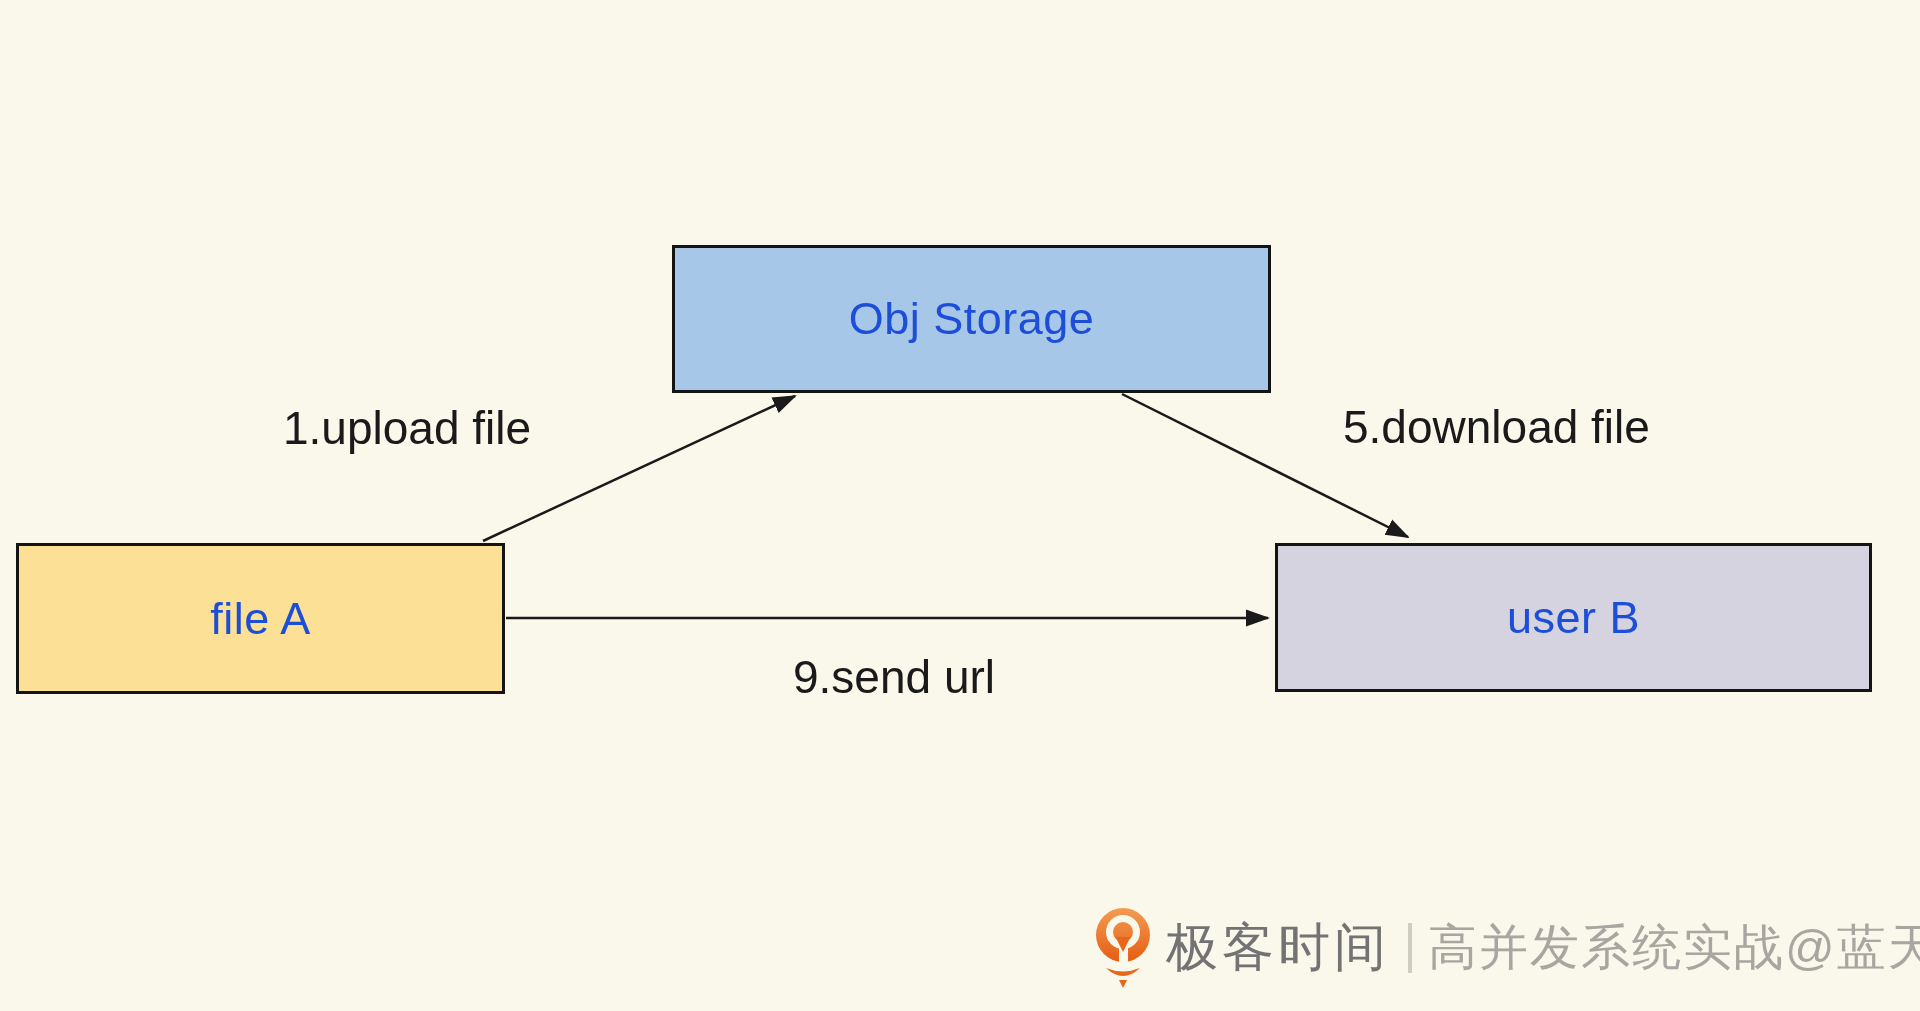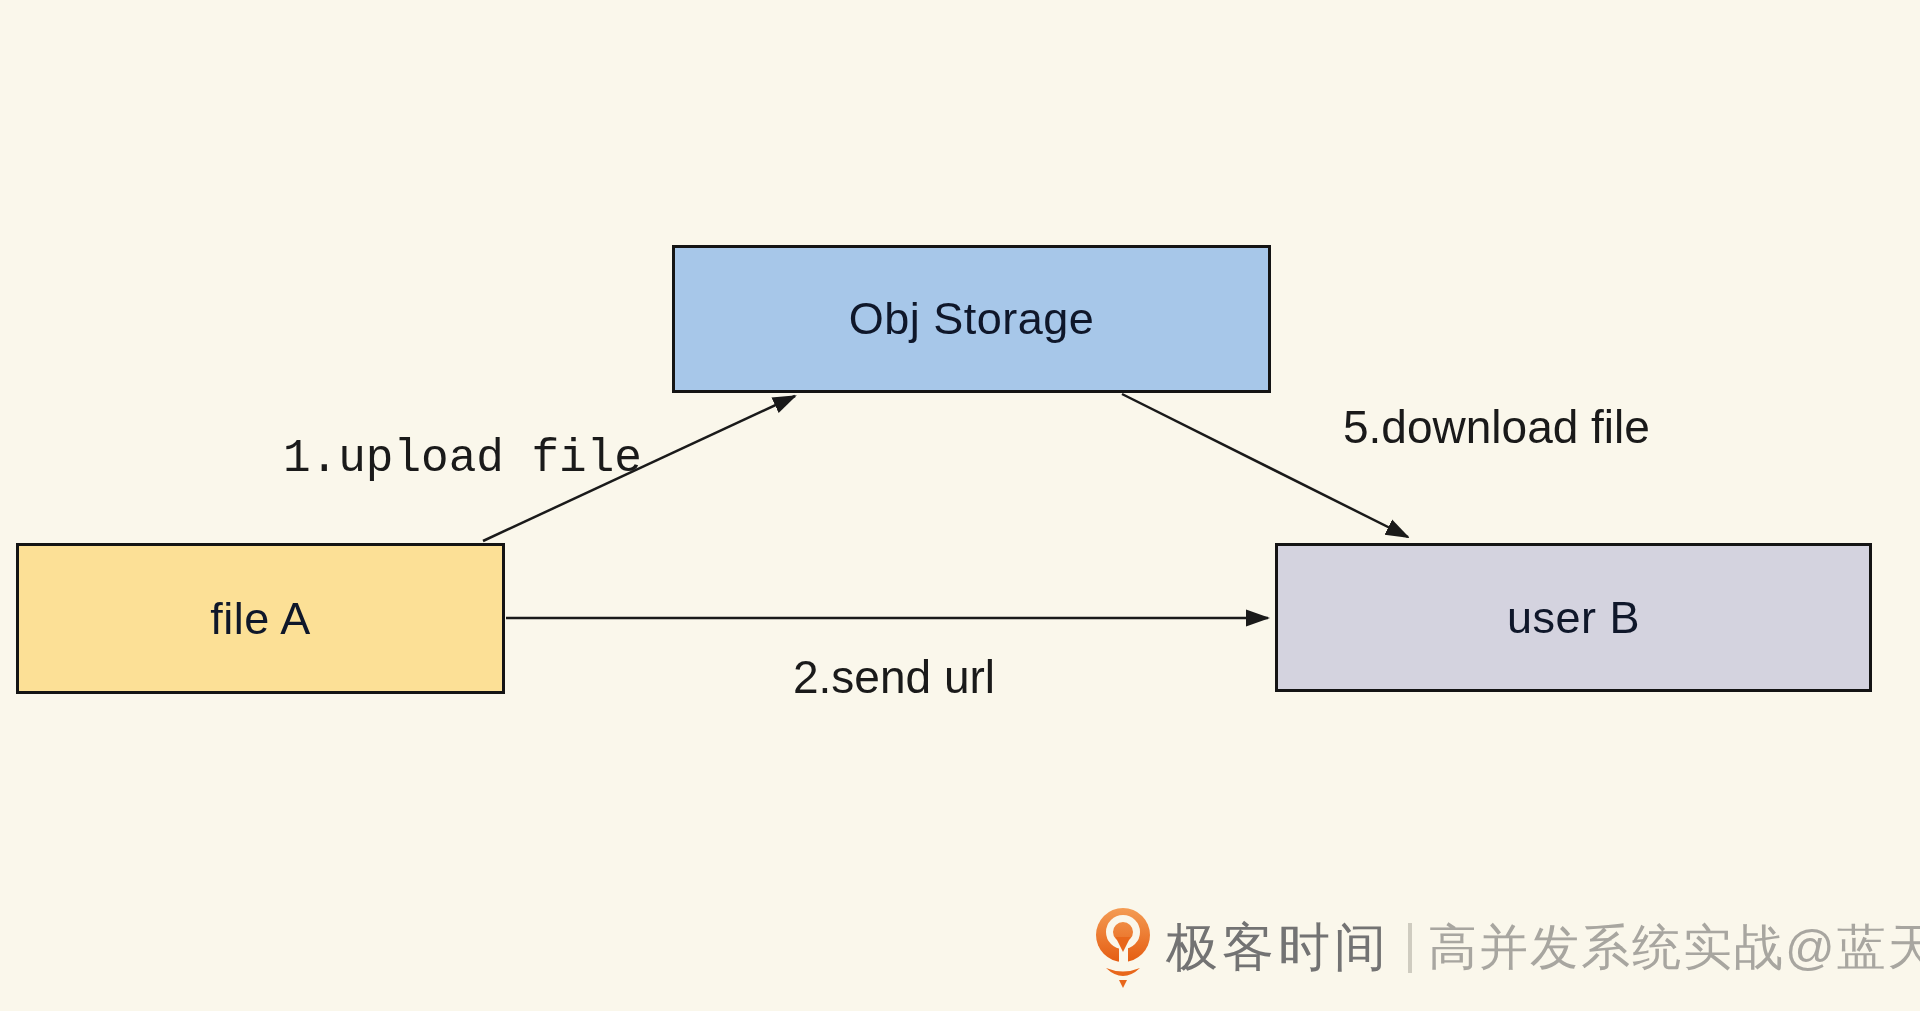--- a/index.html
+++ b/index.html
@@ -9,36 +9,36 @@
     font-family:"Liberation Sans","DejaVu Sans",sans-serif;
     position:relative;overflow:hidden;
   }
   .canvas{position:absolute;inset:0;width:1920px;height:1011px;}
 
   
   .node{
     position:absolute;
     border:3px solid #141414;
     display:flex;align-items:center;justify-content:center;
-    font-size:45px;color:#0f172a;
+    font-size:45px;color:#1d4ed8;
     box-sizing:border-box;
     letter-spacing:0.5px;
   }
   .node-obj-storage{left:672px;top:245px;width:599px;height:148px;background:#A7C7E9;}
   .node-user-a{left:16px;top:543px;width:489px;height:151px;background:#FCE096;}
   .node-user-b{left:1275px;top:543px;width:597px;height:149px;background:#D4D3DF;}
 
   
   .arrows{position:absolute;left:0;top:0;width:1920px;height:1011px;pointer-events:none;}
 
   
   .edge-label{
     position:absolute;font-size:46px;color:#1a1a1a;white-space:nowrap;
   }
-  .edge-label-upload{left:283px;top:433px;font-family:Liberation Mono, monospace;}
+  .edge-label-upload{left:283px;top:401px;}
   .edge-label-send{left:793px;top:650px;}
   .edge-label-download{left:1343px;top:400px;}
 
   
   .watermark{
     position:absolute;left:1094px;top:906px;
     display:flex;align-items:center;
   }
   .wm-logo{width:58px;height:84px;margin-right:14px;flex:0 0 auto;}
   .wm-brand{font-size:52px;color:#737373;letter-spacing:4px;white-space:nowrap;}
@@ -65,21 +65,21 @@
     <span>Obj Storage</span>
   </div>
   <div class="node node-user-a">
     <span>file A</span>
   </div>
   <div class="node node-user-b">
     <span>user B</span>
   </div>
 
   <div class="edge-label edge-label-upload">1.upload file</div>
-  <div class="edge-label edge-label-send">2.send url</div>
+  <div class="edge-label edge-label-send">9.send url</div>
   <div class="edge-label edge-label-download">5.download file</div>
 
   <div class="watermark">
     <svg class="wm-logo" viewBox="0 0 58 84">
       <defs>
         <linearGradient id="og" x1="0" y1="0" x2="0" y2="1">
           <stop offset="0" stop-color="#F49C54"></stop>
           <stop offset="1" stop-color="#E55D12"></stop>
         </linearGradient>
       </defs>

